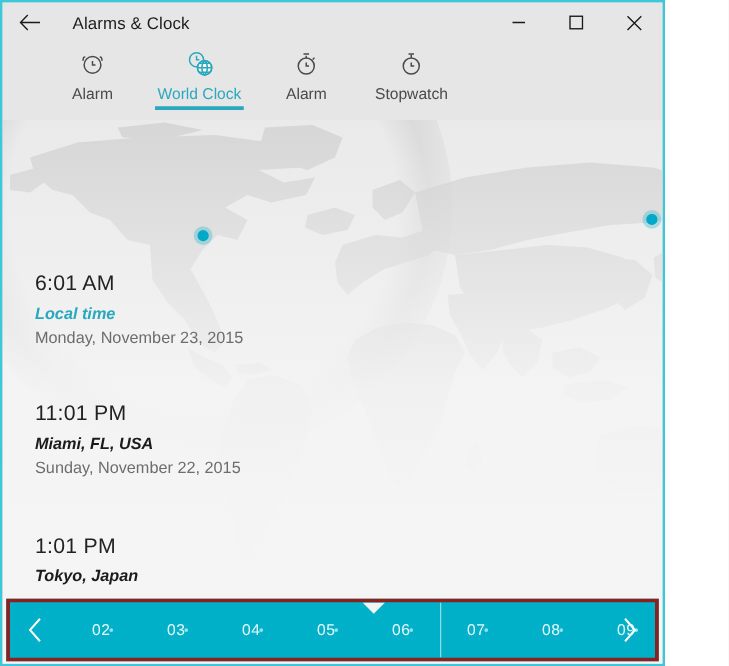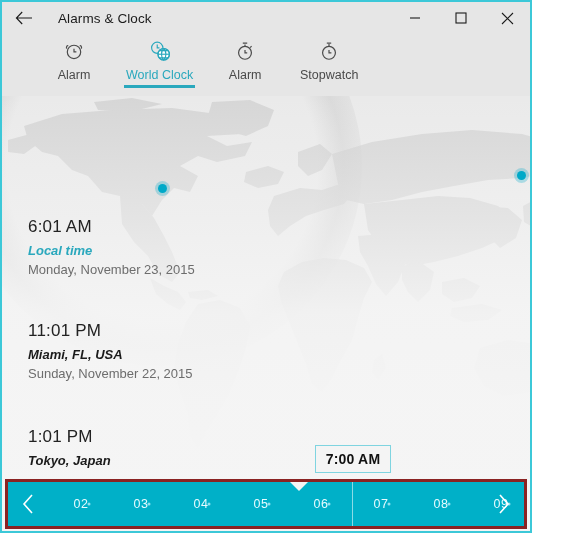--- a/index.html
+++ b/index.html
@@ -311,23 +311,20 @@
         <div class="clock-place city">Miami, FL, USA</div>
         <div class="clock-date">Sunday, November 22, 2015</div>
       </div>
 
       <div class="clock-entry" style="top:332px;">
         <div class="clock-time">1:01 PM</div>
         <div class="clock-place city">Tokyo, Japan</div>
       </div>
     </div>
 
-    <div class="time-bubble" style="left:313px;top:349px;width:76px;height:28px;">
-      <span>7:00 AM</span>
-    </div>
 
   </div>
 
   <div class="slider-wrap">
     <div class="slider-inner">
 
       <div class="slider-pointer" style="left:282px;top:0;"></div>
       <div class="now-line" style="left:344px;"></div>
 
       <div class="slider-arrow left">

